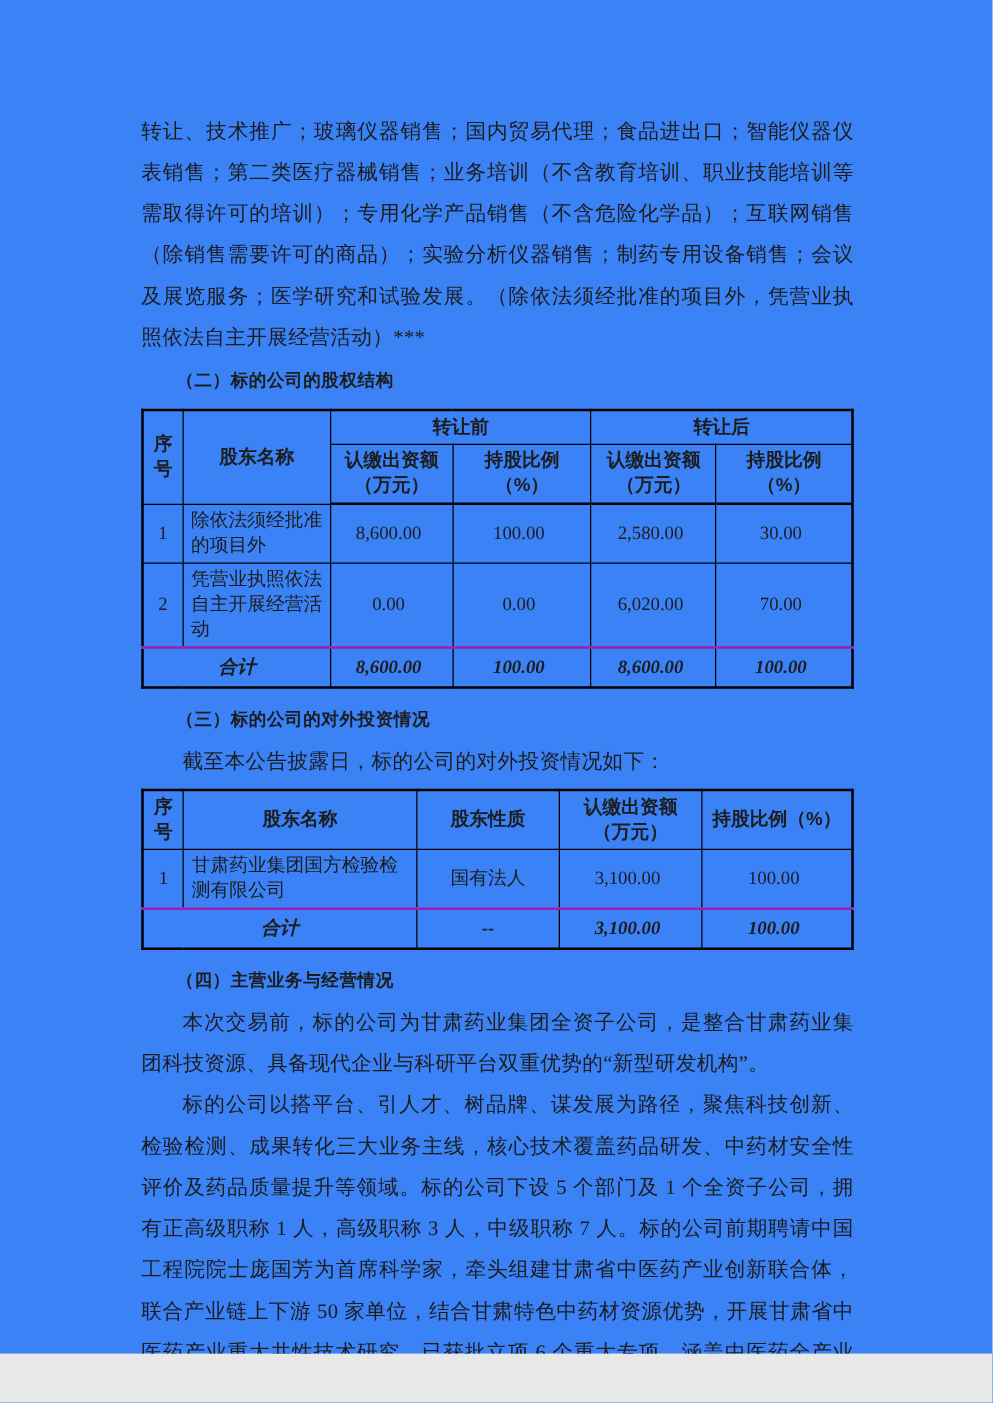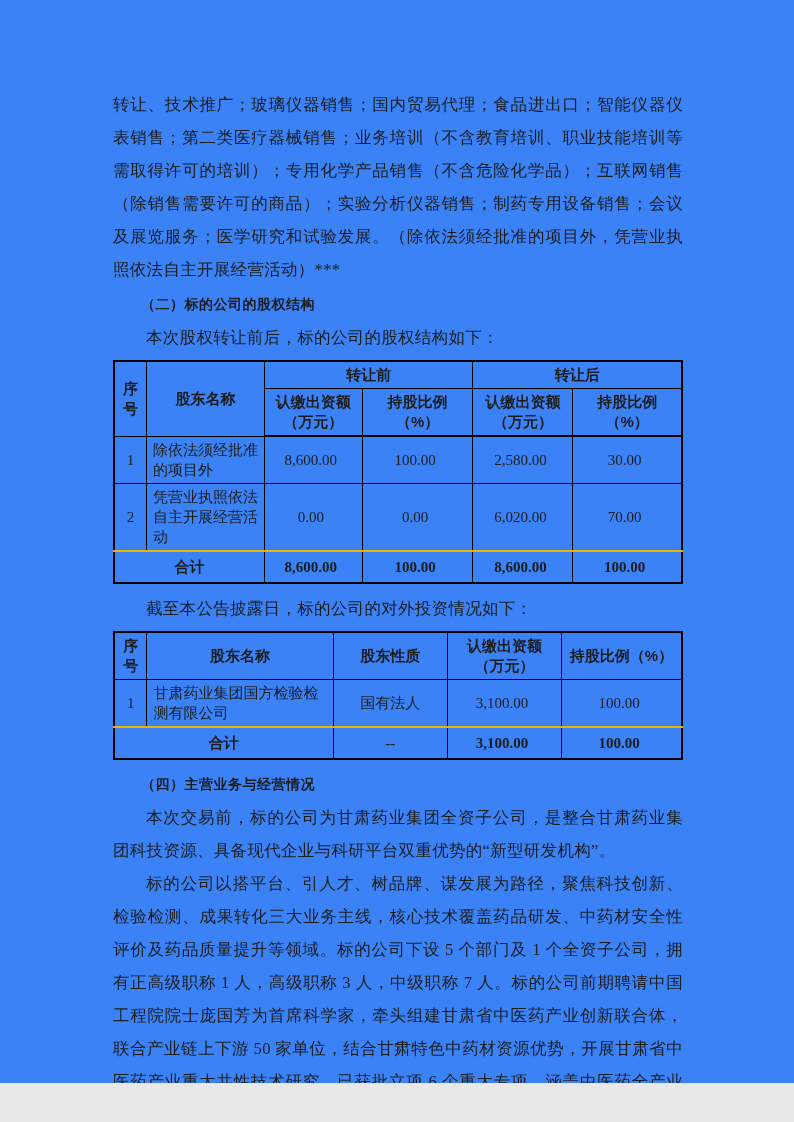--- a/index.html
+++ b/index.html
@@ -50,40 +50,39 @@
   .tbl th {
     font-weight: bold;
     text-align: center;
     font-family: "Liberation Sans", "DejaVu Sans", sans-serif;
   }
   .pre { white-space: pre-line; }
   .c { text-align: center; }
   .l { text-align: left; }
   .r { text-align: center; padding-right: 11px !important; }
   .b { font-weight: bold; }
-  tr.total td { border-top: 2px solid #eab308; padding-top: 5px; padding-bottom: 5px; }
+  tr.total td { border-top: 2px solid #a21caf; padding-top: 5px; padding-bottom: 5px; font-style: italic; }
   .t1 tr.hrow2 th { border-bottom: 2px solid #000; }
   .footer {
     position: absolute;
     left: 0; right: 0;
     top: 1040px;
     text-align: center;
     font-size: 12px;
     color: #2a2a2a;
   }
 </style>
 </head>
 <body>
 
 <div class="page">
 
   <p class="para">转让、技术推广；玻璃仪器销售；国内贸易代理；食品进出口；智能仪器仪表销售；第二类医疗器械销售；业务培训（不含教育培训、职业技能培训等需取得许可的培训）；专用化学产品销售（不含危险化学品）；互联网销售（除销售需要许可的商品）；实验分析仪器销售；制药专用设备销售；会议及展览服务；医学研究和试验发展。（除依法须经批准的项目外，凭营业执照依法自主开展经营活动）***</p>
 
   <h3 class="heading">（二）标的公司的股权结构</h3>
-  <p class="para indent">本次股权转让前后，标的公司的股权结构如下：</p>
 
   <table class="tbl t1">
     <colgroup>
       <col style="width:5.7%">
         <col style="width:20.8%">
         <col style="width:17.2%">
         <col style="width:19.5%">
         <col style="width:17.6%">
         <col style="width:19.2%">
     </colgroup>
@@ -122,20 +121,21 @@
       <tr class="total">
         <td colspan="2" class="c b">合计</td>
         <td class="r b">8,600.00</td>
         <td class="r b">100.00</td>
         <td class="r b">8,600.00</td>
         <td class="r b">100.00</td>
       </tr>
     </tbody>
   </table>
 
+  <h3 class="heading">（三）标的公司的对外投资情况</h3>
   <p class="para indent">截至本公告披露日，标的公司的对外投资情况如下：</p>
 
   <table class="tbl t2">
     <colgroup>
       <col style="width:5.8%">
         <col style="width:32.8%">
         <col style="width:20.1%">
         <col style="width:20.1%">
         <col style="width:21.2%">
     </colgroup>

